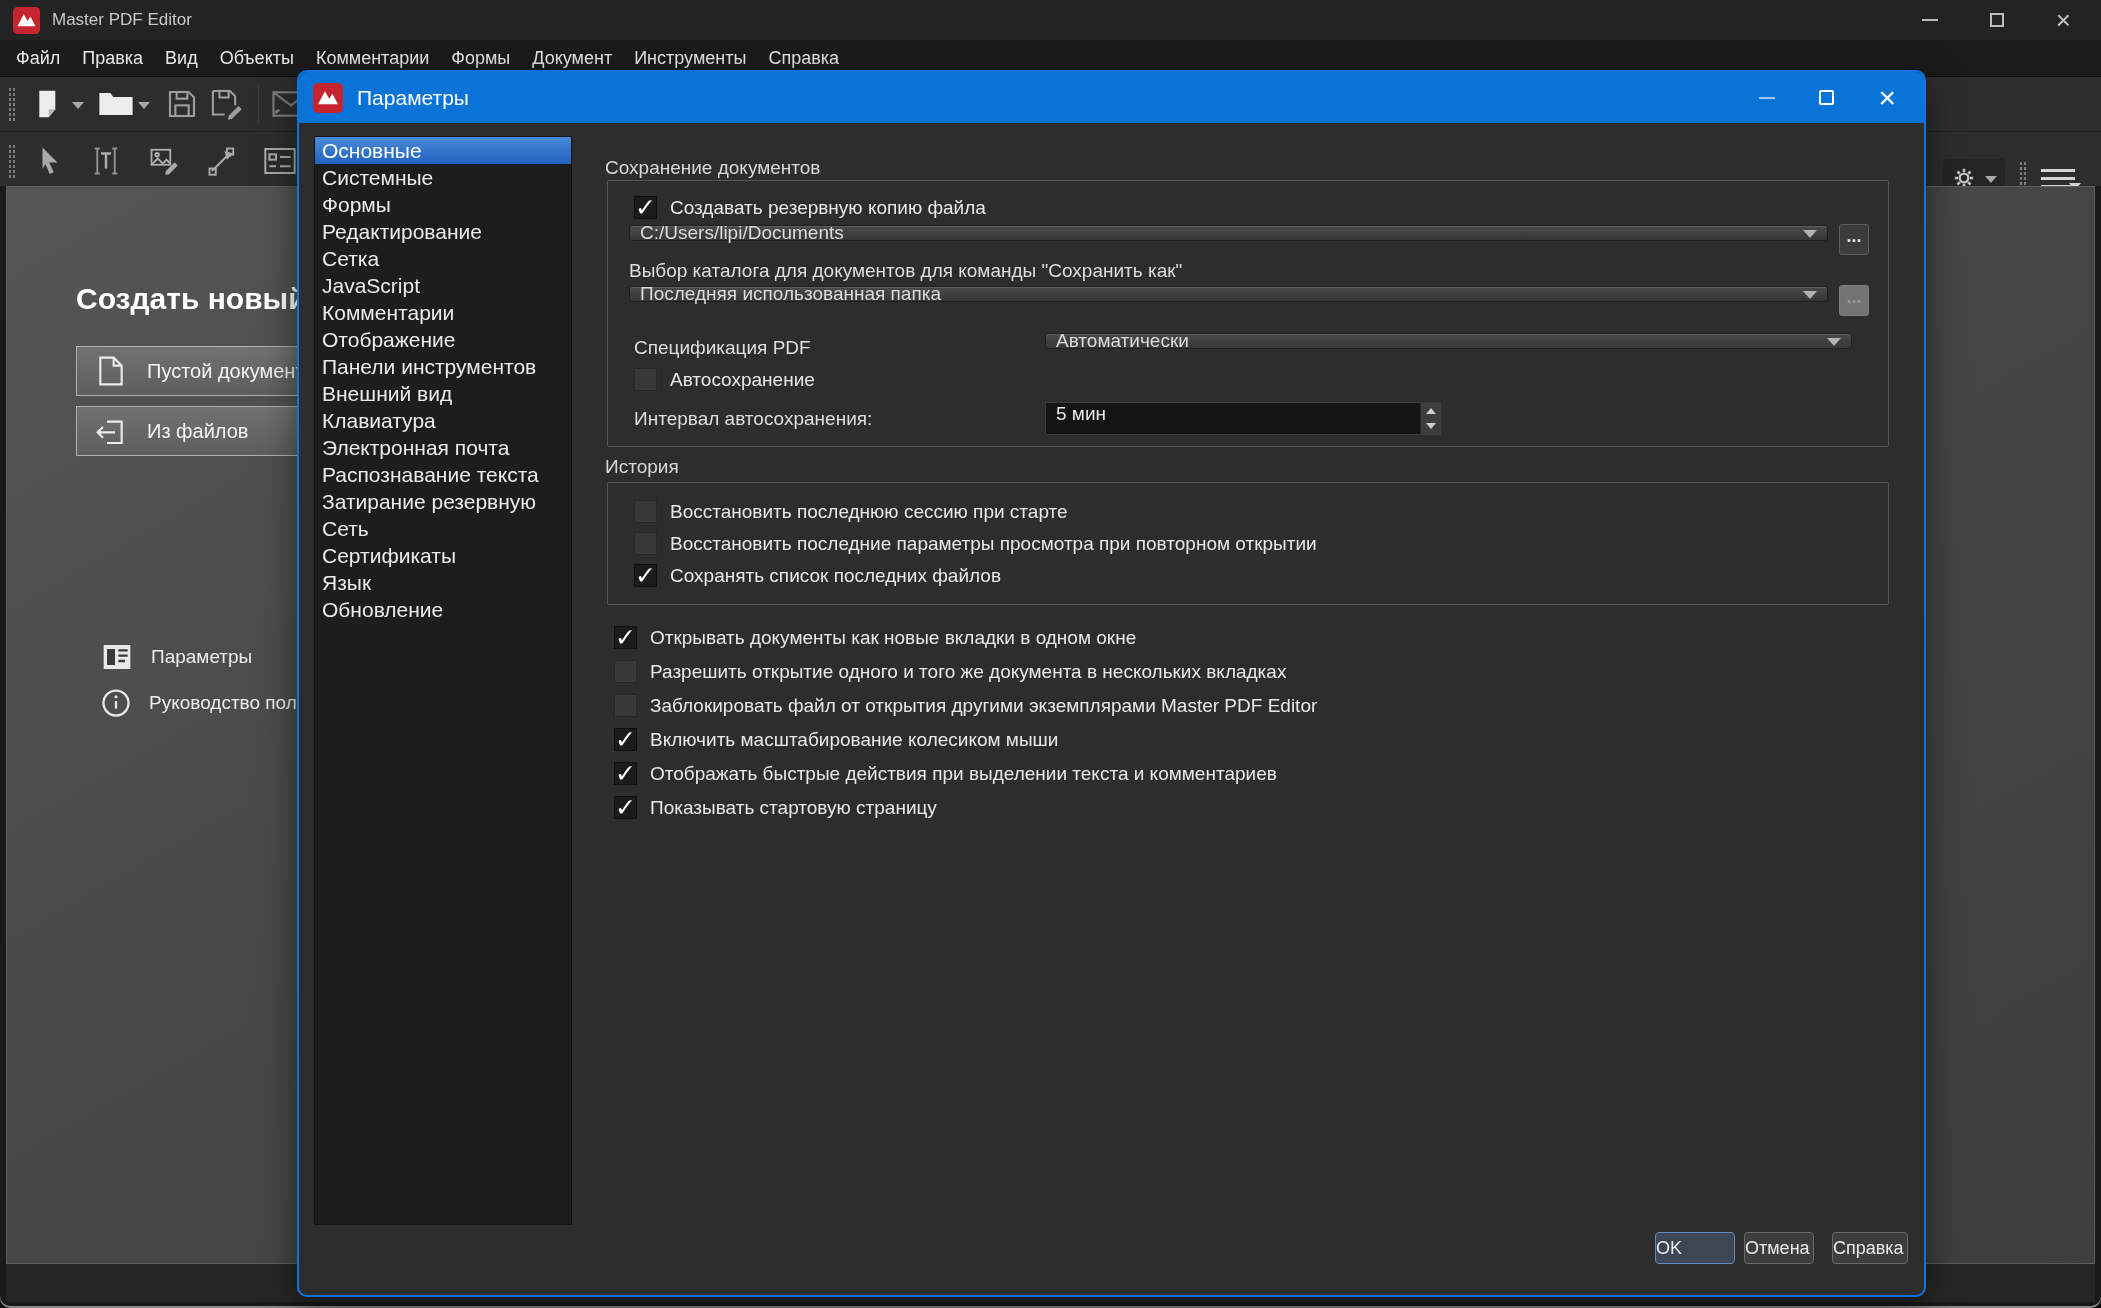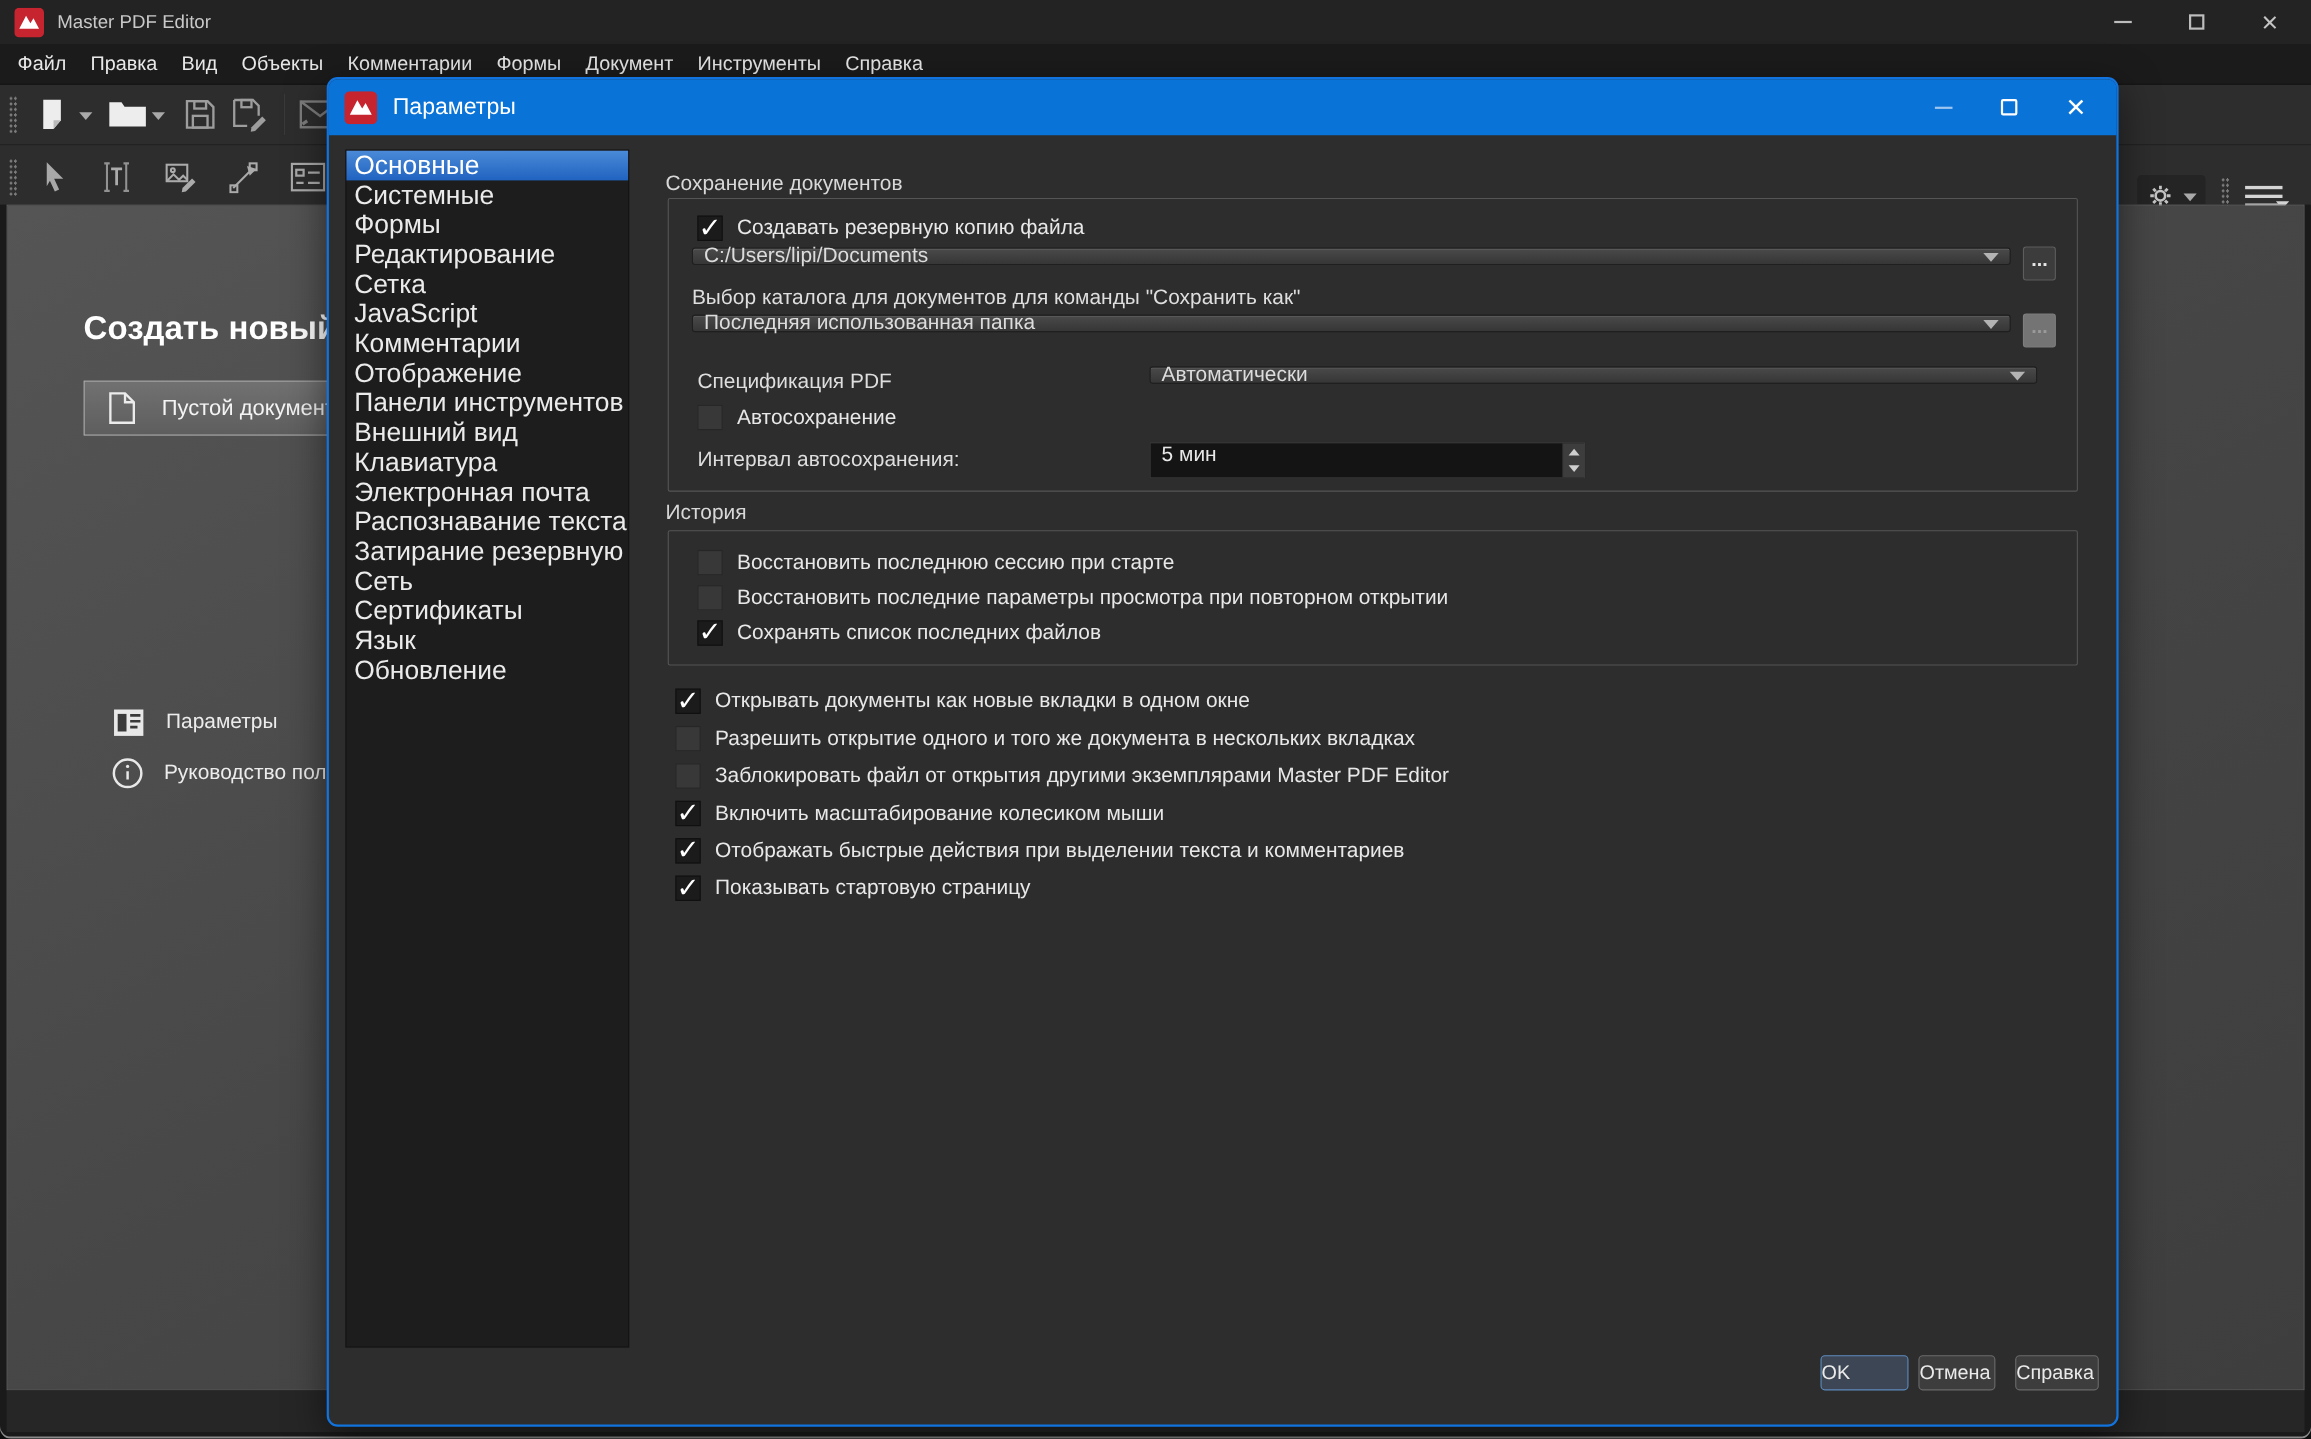--- a/index.html
+++ b/index.html
@@ -45,21 +45,21 @@
           border:2px solid #1173dd;border-radius:10px;box-shadow:0 10px 36px rgba(0,0,0,.5);}
   .dlg-titlebar{position:absolute;left:0;top:0;width:100%;height:51px;background:#0a73d8;border-radius:8px 8px 0 0;
                 display:flex;align-items:center;}
   .dlg-logo{width:30px;height:30px;margin-left:14px;}
   .dlg-title{margin-left:14px;font-size:21px;color:#fff;}
   .dlg-controls{margin-left:auto;display:flex;align-items:center;gap:44px;padding-right:28px;}
   .dwc-min{width:16px;height:2px;background:#9fc6ef;}
   .dwc-max{width:15px;height:15px;border:2px solid #fff;border-radius:2px;}
   .dwc-close{color:#fff;font-size:30px;line-height:22px;}
   .dlg-sidebar{position:absolute;left:15px;top:64px;width:258px;height:1089px;background:#1d1d1d;border:1px solid #141414;}
-  .side-item{height:27px;line-height:27px;padding-left:7px;font-size:24px;color:#ebebeb;white-space:nowrap;overflow:hidden;}
+  .side-item{height:27px;line-height:27px;padding-left:7px;font-size:21px;color:#ebebeb;white-space:nowrap;overflow:hidden;}
   .side-item.selected{background:linear-gradient(#4a8ad8,#2063c0);color:#fff;}
   .g-label{position:absolute;font-size:19px;color:#d8d8d8;white-space:nowrap;}
   .groupbox{position:absolute;border:1px solid #555;border-radius:2px;}
   .cbrow{position:absolute;display:flex;align-items:center;gap:13px;white-space:nowrap;}
   .cb{width:23px;height:23px;background:#383838;border:1px solid #262626;color:#fff;font-size:25px;line-height:21px;
       text-align:center;font-weight:bold;overflow:visible;flex:0 0 auto;}
   .cb.checked{background:#1b1b1b;border-color:#101010;}
   .cbl{font-size:19px;color:#e8e8e8;}
   .f-label{position:absolute;font-size:19px;color:#dedede;white-space:nowrap;}
   .combo{position:absolute;height:16px;background:linear-gradient(#4a4a4a,#363636);border:1px solid #1f1f1f;
@@ -214,20 +214,27 @@
 
   <div class="start-heading">Создать новый документ</div>
 
   <div class="start-btn" style="top:346px">
     <svg width="32" height="34" viewBox="0 0 24 24" fill="none" stroke="#ececec" stroke-width="1.6">
         <path d="M4 2 h10 l6 6 v14 H4 z"></path>
         <path d="M14 2 v6 h6"></path>
       </svg>
     <span>Пустой документ</span>
   </div>
+  <div class="start-btn" style="top:406px">
+    <svg width="32" height="32" viewBox="0 0 24 24" fill="none" stroke="#ececec" stroke-width="1.6">
+        <path d="M9 5 h11 v16 H9"></path>
+        <path d="M15 13 H2 M6 9 l-4 4 4 4"></path>
+      </svg>
+    <span>Из файлов</span>
+  </div>
 
   <div class="start-link" style="top:641px">
     <svg width="32" height="30" viewBox="0 0 24 22">
         <rect x="2" y="2" width="20" height="18" fill="#e8e8e8"></rect>
         <rect x="4.5" y="5" width="6" height="12" fill="#3a3a3a"></rect>
         <path d="M13 6 h7 M13 10 h7 M13 14 h5" stroke="#3a3a3a" stroke-width="1.8"></path>
       </svg>
     <span>Параметры</span>
   </div>
   <div class="start-link" style="top:687px">

